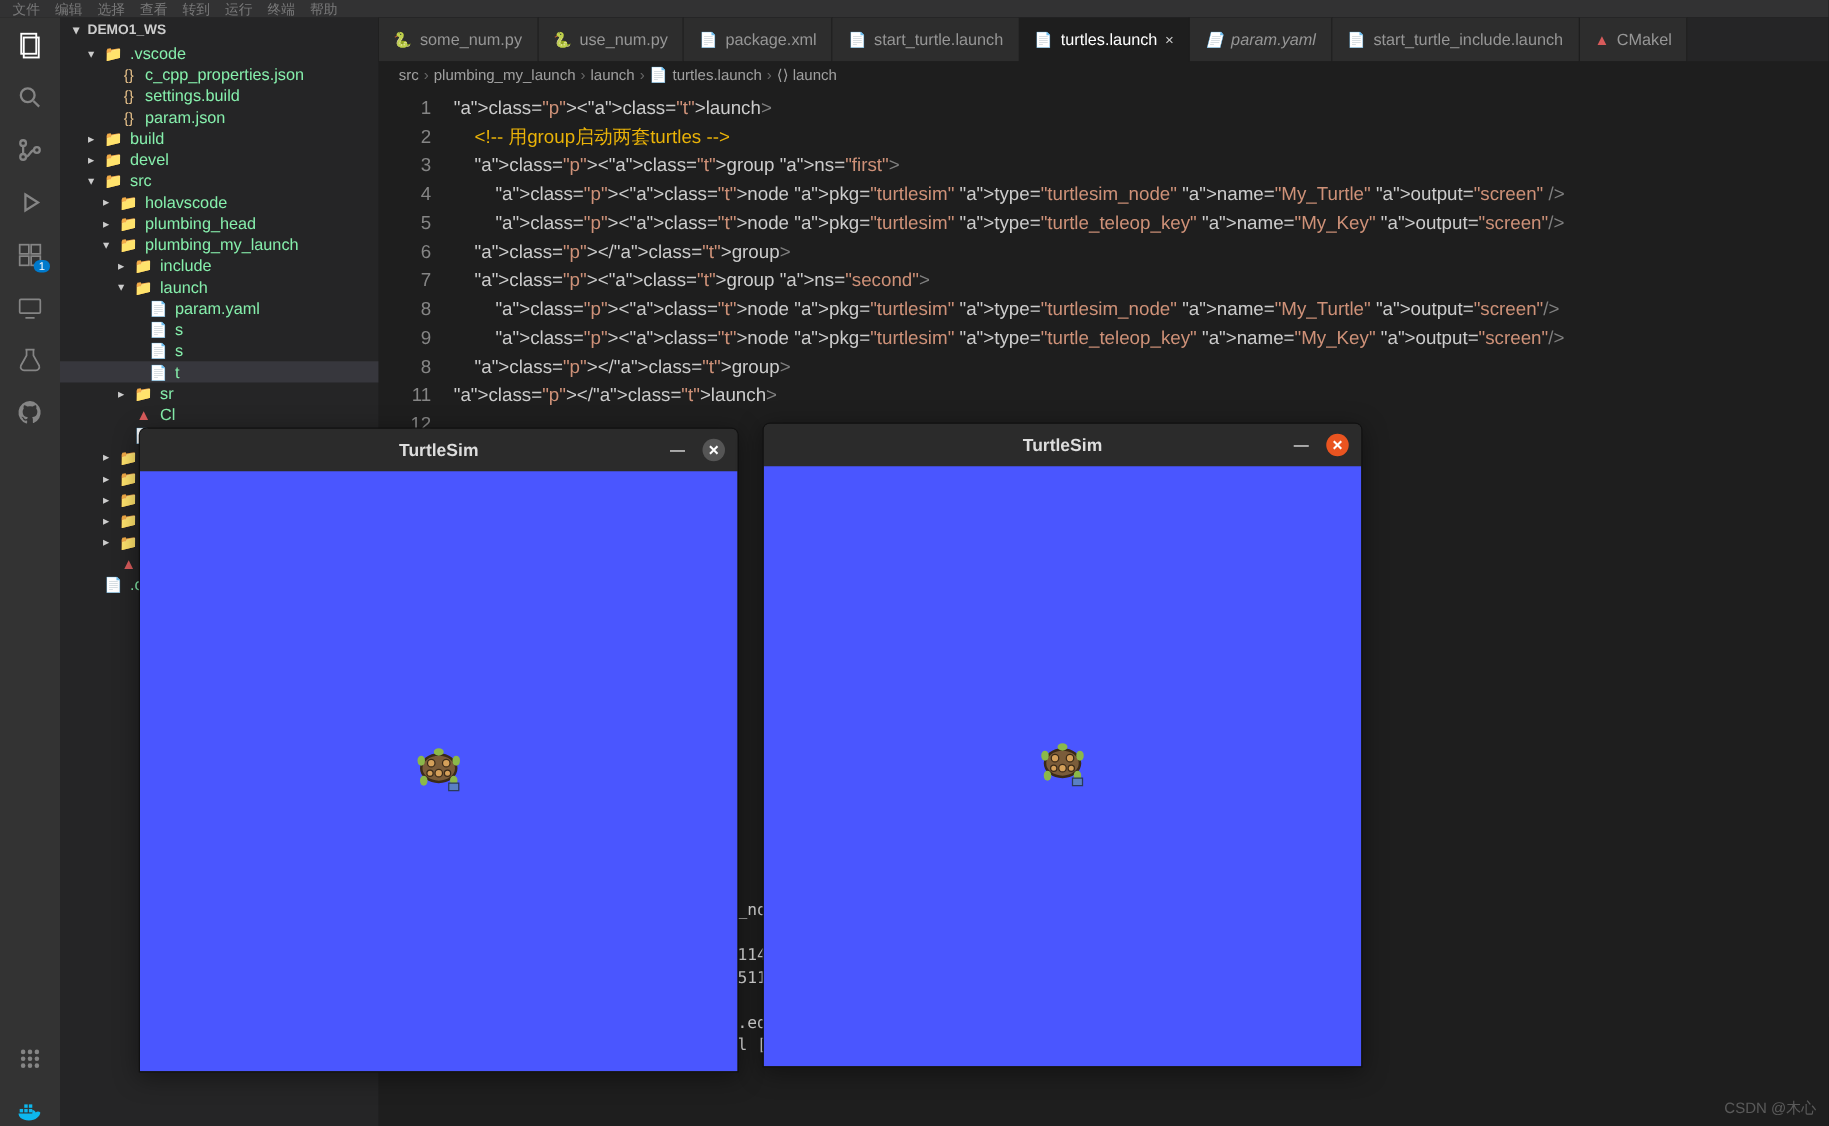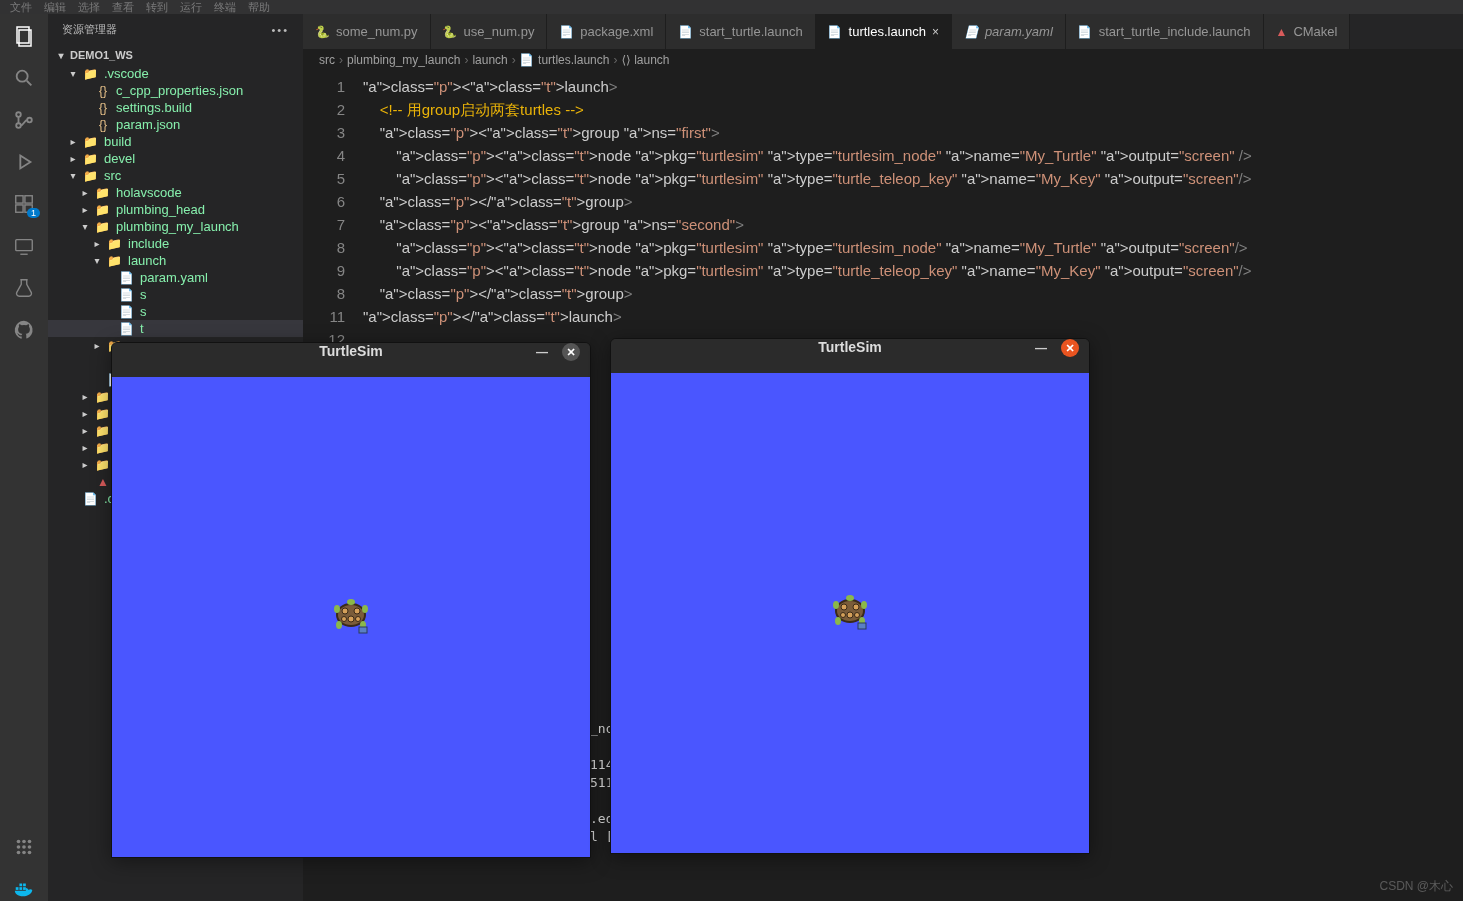--- a/index.html
+++ b/index.html
@@ -35,21 +35,21 @@
 .tab.italic{font-style:italic}
 .tab .tico{font-size:12px}
 .tab .close{font-size:12px;color:#ccc}
 .crumbs{display:flex;gap:4px;padding:4px 16px;font-size:12px;color:#a0a0a0;align-items:center}
 .crumbs span.sep{color:#666}
 .code{flex:1;display:flex;font-family:Consolas,monospace;font-size:15px;line-height:23px;overflow:hidden}
 .gutter{width:60px;text-align:right;color:#858585;padding-right:18px;padding-top:4px}
 .lines{flex:1;padding-top:4px;white-space:pre}.s{color:#ce9178}.c{color:#eab308}.p{color:#808080}
 
 .tw{position:absolute;background:#2b2b2b;border:1px solid #111;border-radius:6px 6px 0 0;overflow:hidden;box-shadow:0 4px 20px rgba(0,0,0,0.4)}
-.tw-title{height:34px;background:#2b2b2b;display:flex;align-items:flex-start;justify-content:center;color:#ddd;font-size:14px;font-weight:bold;position:relative}
+.tw-title{height:34px;background:#2b2b2b;display:flex;align-items:center;justify-content:center;color:#ddd;font-size:14px;font-weight:bold;position:relative}
 .tw-btns{position:absolute;right:10px;display:flex;gap:14px;align-items:center}
 .tw-btns span{font-size:12px;color:#ccc}
 .tw-btns .closeb{background:#e95420;color:#fff;width:18px;height:18px;border-radius:50%;display:flex;align-items:center;justify-content:center;font-size:11px}
 .tw-btns.dark .closeb{background:#555}
 .canvas{background:#4a56ff;position:relative}
 .turtle{position:absolute;left:50%;top:50%;transform:translate(-50%,-50%)}
 .watermark{position:absolute;bottom:6px;right:10px;color:rgba(200,200,200,0.35);font-size:12px}
 
 .term{position:absolute;left:590px;top:720px;font-family:monospace;font-size:13px;color:#ddd;line-height:18px;white-space:pre}
 </style>
@@ -139,24 +139,20 @@
           <rect x="7" y="10" width="3" height="3"></rect>
           <rect x="11" y="10" width="3" height="3"></rect>
           <rect x="7" y="6" width="3" height="3"></rect>
           <rect x="11" y="6" width="3" height="3"></rect>
           <path d="M2 14c0 3 3 6 9 6s10-4 10-7c-1-1-3-1-4 0-1-2-3-2-3-2v3H2z"></path>
         </svg>
       </div>
   </div>
 
   <div class="sidebar">
-    <div class="side-hdr">
-      <span>资源管理器</span>
-      <span class="dots">•••</span>
-    </div>
     <div class="ws-hdr">
       <span class="chev">▾</span>
       <span>DEMO1_WS</span>
     </div>
     <div class="tree" id="tree">
         <div class="ti " style="padding-left:20px">
           <span class="chev">▾</span>
           <span class="fico folder blue">📁</span>
           <span class="fname">.vscode</span>
         </div>

